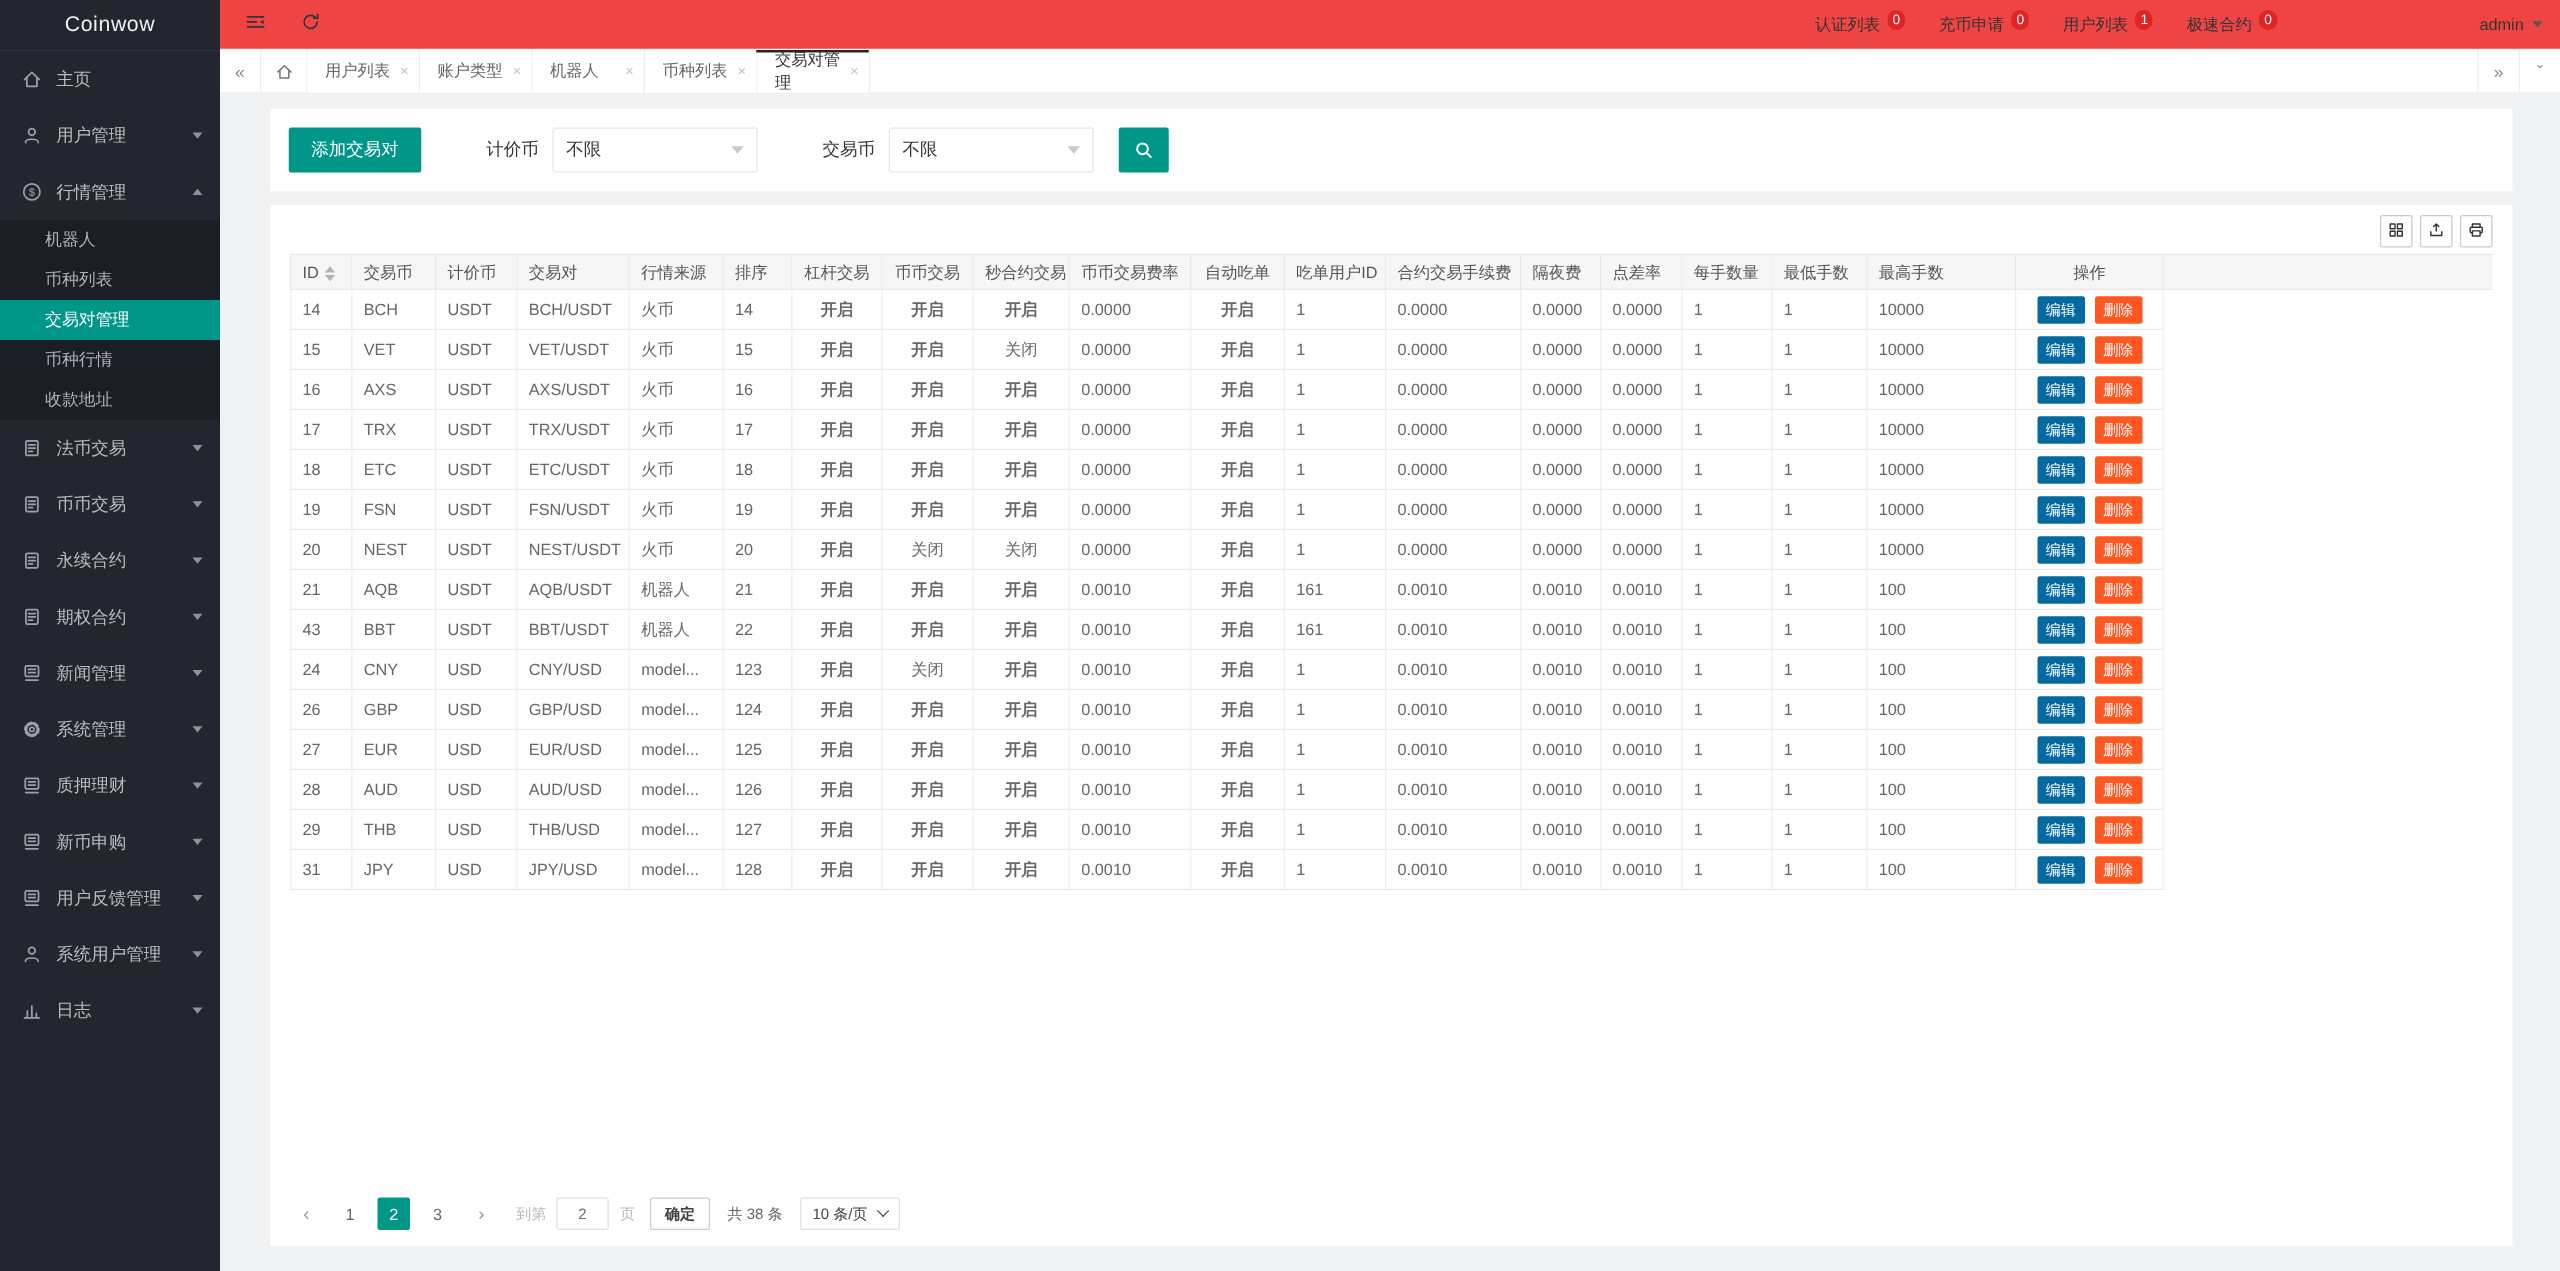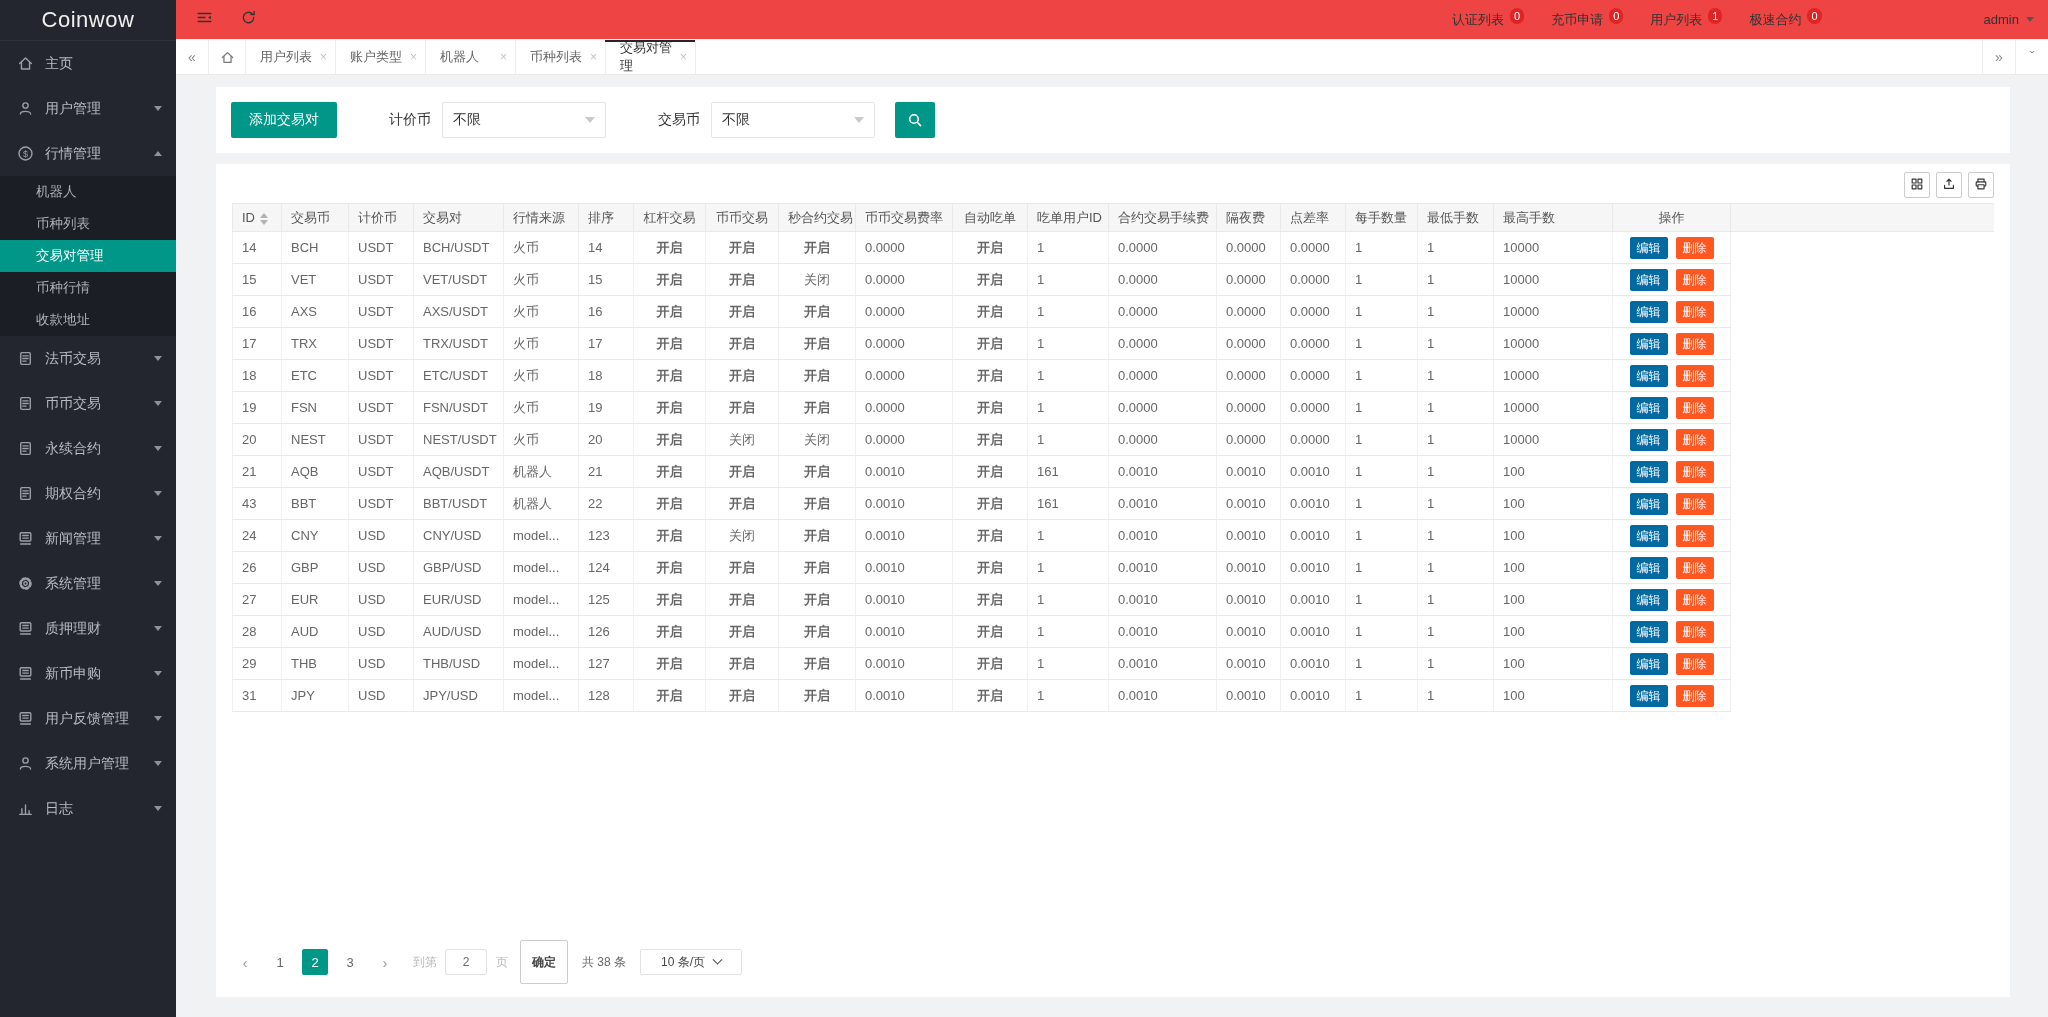--- a/index.html
+++ b/index.html
@@ -2,21 +2,21 @@
 <html><head>
 <meta charset="utf-8">
 <style>
   * { box-sizing: border-box; }
   html,body { margin:0; padding:0; }
   body { font-family:"Liberation Sans","DejaVu Sans",sans-serif; }
   .app { width:2048px; height:1017px; display:flex; background:#f1f2f4; overflow:hidden; }
 
   
   .sidebar { width:176px; flex:none; background:#23262e; display:flex; flex-direction:column; overflow:hidden; }
-  .logo { height:41px; flex:none; display:flex; align-items:center; justify-content:center; color:#f0f0f0; font-size:22px; letter-spacing:.5px; border-bottom:1px solid rgba(255,255,255,.06); }
+  .logo { height:41px; flex:none; display:flex; align-items:center; justify-content:center; color:#f0f0f0; font-size:17px; letter-spacing:.5px; border-bottom:1px solid rgba(255,255,255,.06); }
   .menu { flex:1; }
   .nav-item { height:45px; display:flex; align-items:center; padding:0 14px 0 17px; color:#b9bcc3; font-size:14px; cursor:pointer; }
   .nav-item .icn { width:17px; height:17px; margin-right:11px; color:#9da0a8; display:inline-flex; flex:none; }
   .icn svg { width:100%; height:100%; }
   .arrow { width:0; height:0; border-left:4px solid transparent; border-right:4px solid transparent; flex:none; }
   .arrow.down { border-top:5px solid #8f929a; }
   .arrow.up { border-bottom:5px solid #8f929a; }
   .nav-item .arrow { margin-left:auto; }
   .submenu { background:#1b1e25; }
   .sub-item { height:32px; line-height:32px; padding-left:36px; color:#aeb1b8; font-size:13.5px; cursor:pointer; }
@@ -77,23 +77,23 @@
   .btn-edit { background:#0369a1; margin-right:8px; }
   .btn-del { background:#FF5722; }
 
   .pager { position:absolute; left:16px; bottom:13px; display:flex; align-items:center; font-size:12px; color:#666; }
   .page-btn { min-width:26px; height:26px; display:flex; align-items:center; justify-content:center; margin-right:9px; cursor:pointer; color:#666; font-size:13px; }
   .page-btn.active { background:#009688; color:#fff; border-radius:2px; }
   .pg-arrow { font-size:15px; color:#999; }
   .goto-label { color:#b9b9b9; margin:0 8px 0 6px; }
   .goto-input { width:42px; height:26px; border:1px solid #e2e2e2; border-radius:2px; text-align:center; font-size:12px; color:#666; font-family:inherit; }
   .page-unit { color:#b9b9b9; margin:0 12px 0 9px; }
-  .btn-confirm { height:44px; padding:0 11px; border:1px solid #ccc; border-radius:2px; background:#fff; font-size:12px; color:#444; font-weight:bold; cursor:pointer; font-family:inherit; }
+  .btn-confirm { height:26px; padding:0 11px; border:1px solid #ccc; border-radius:2px; background:#fff; font-size:12px; color:#444; font-weight:bold; cursor:pointer; font-family:inherit; }
   .total { margin:0 14px; color:#666; }
-  .per-page { height:26px; border:1px solid #e2e2e2; border-radius:2px; display:flex; align-items:center; padding:0 20px; cursor:pointer; color:#444; }
+  .per-page { height:26px; border:1px solid #e2e2e2; border-radius:2px; display:flex; align-items:center; padding:0 9px; cursor:pointer; color:#444; }
   .per-page .chev { width:7px; height:7px; border-right:1.6px solid #444; border-bottom:1.6px solid #444; transform:rotate(45deg) translate(-2px,-2px); margin-left:9px; }
 </style>
 </head>
 <body>
 
 <div class="app">
 
   <aside class="sidebar">
     <div class="logo">Coinwow</div>
     <nav class="menu" id="menu">

